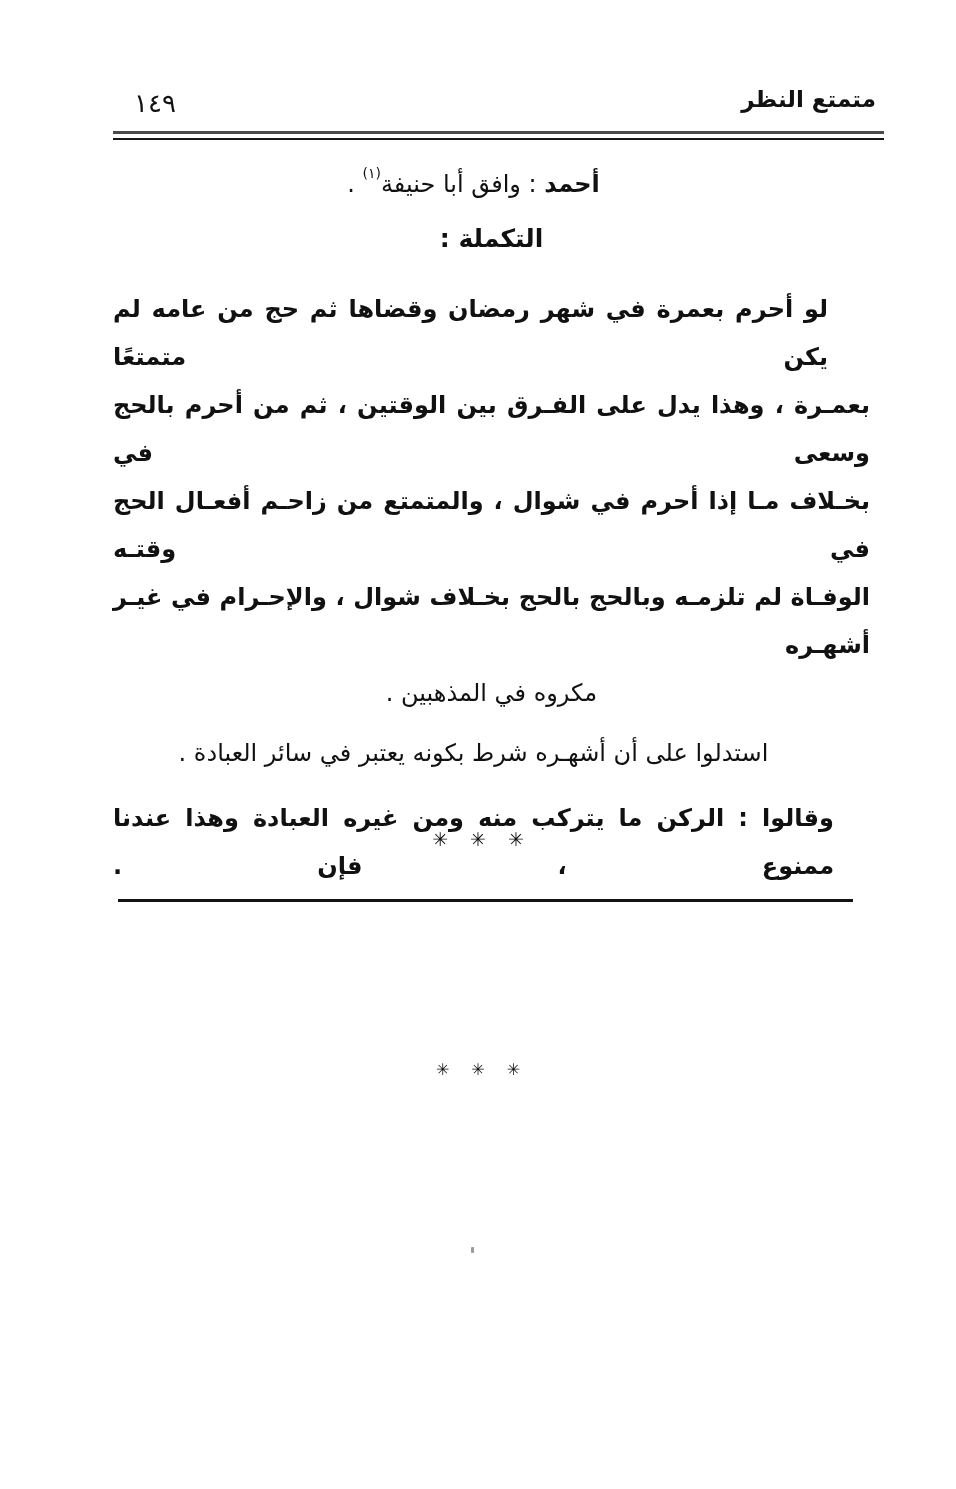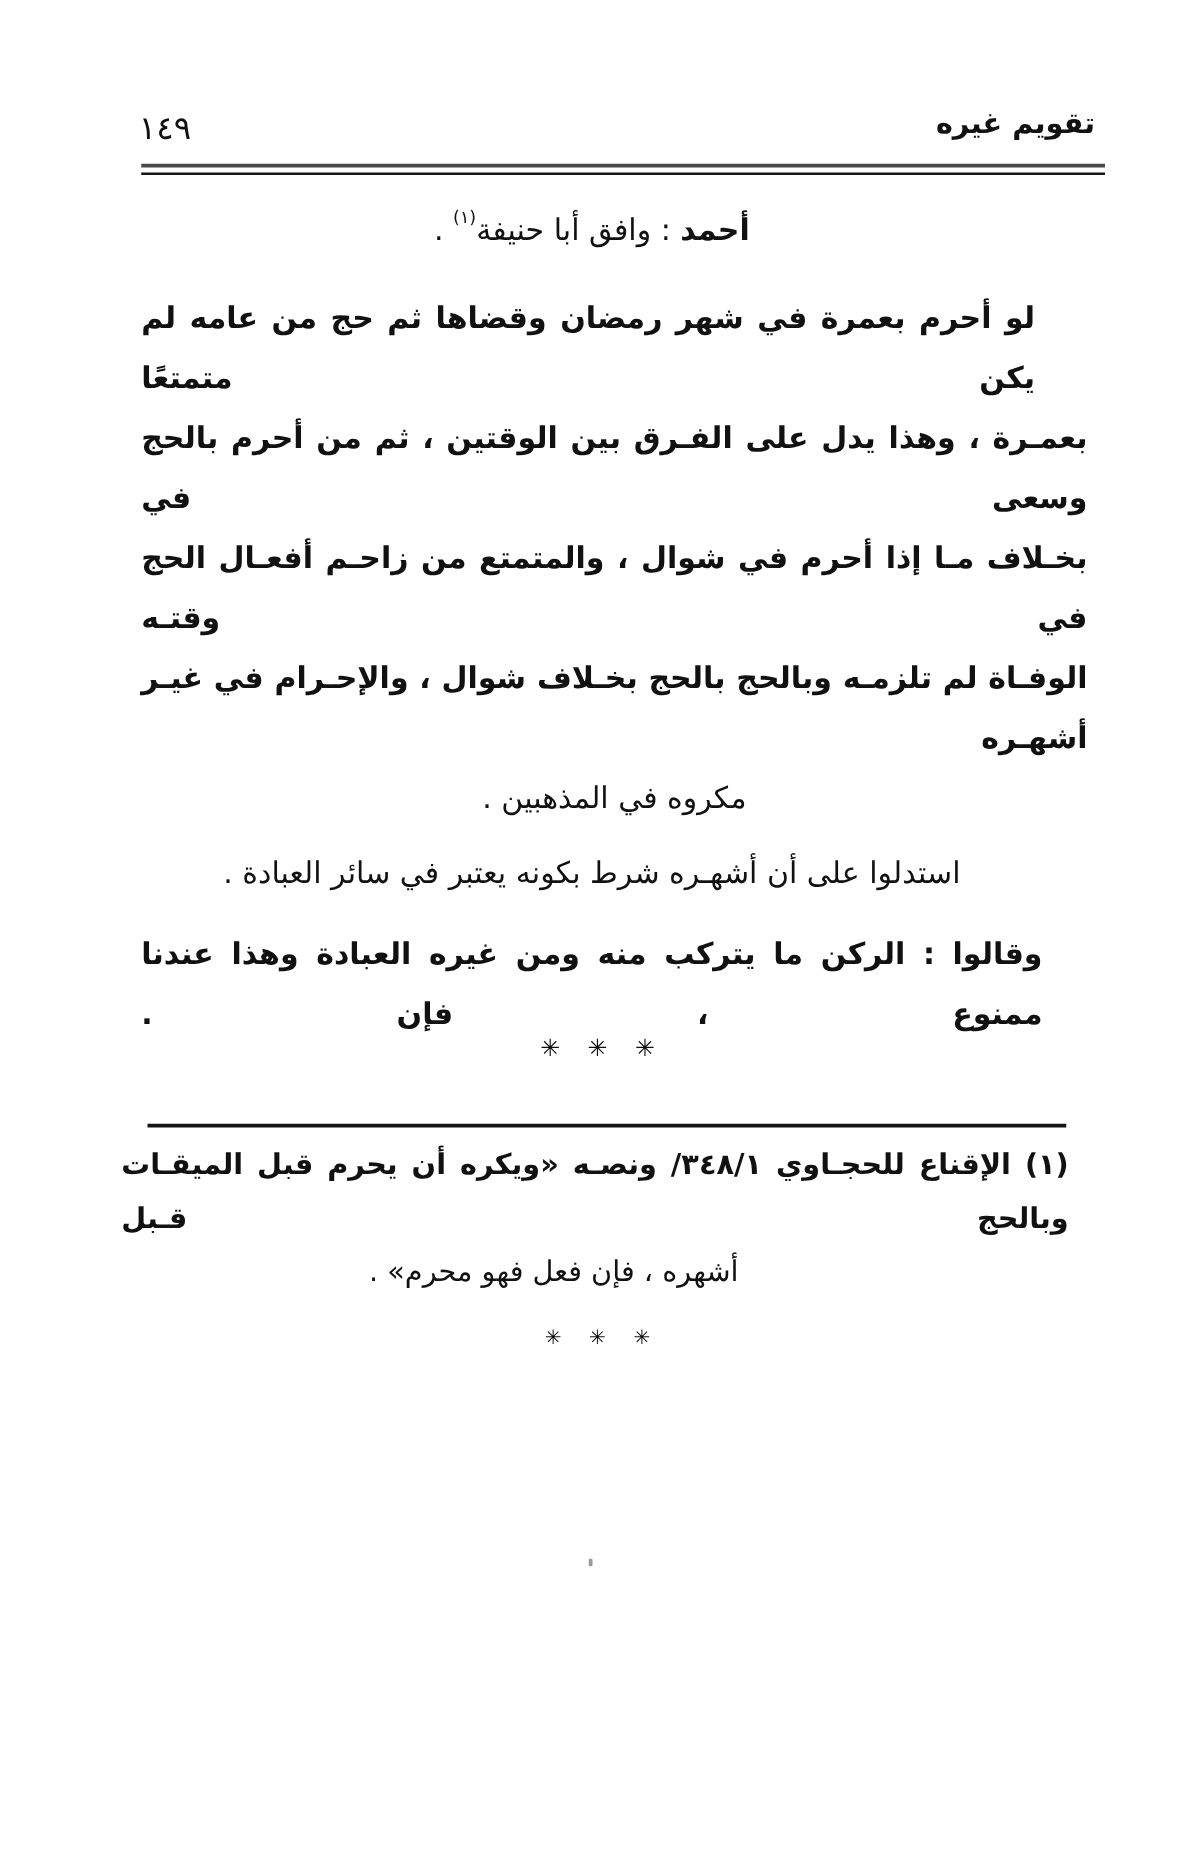--- a/index.html
+++ b/index.html
@@ -13,21 +13,21 @@
     direction:rtl;
     overflow:hidden;
   }
   
   .header-title{
     position:absolute;top:86px;right:80px;
     font-size:23px;font-weight:bold;
     letter-spacing:-1px;
   }
   .page-number{
-    position:absolute;top:88px;left:111px;
+    position:absolute;top:88px;left:134px;
     font-size:26px;
   }
   .header-rule{
     position:absolute;top:131px;right:72px;left:113px;
     height:4px;
     border-top:3px solid #4a4a4a;
     border-bottom:2px solid #161616;
   }
   
   .body-text{
@@ -74,30 +74,31 @@
   .speck{
     position:absolute;top:1247px;left:471px;
     width:3px;height:6px;background:#9a9a9a;border-radius:1px;
   }
 </style>
 </head>
 <body>
 
 <div class="page">
 
-  <div class="header-title">تقويم غيره</div>
+  <div class="header-title">متمتع النظر</div>
   <div class="page-number">١٤٩</div>
   <div class="header-rule"></div>
 
   <div class="body-text">
 
     <div class="t-line rt indent">
       <span class="bold">أحمد</span><span> : وافق أبا حنيفة</span><sup class="fn-ref">(١)</sup><span> .</span>
     </div>
 
+    <div class="t-line rt bold sect-head">التكملة :</div>
 
     <div>
       <div class="t-line just indent-lg gap-before-p1">لو أحرم بعمرة في شهر رمضان وقضاها ثم حج من عامه لم يكن متمتعًا</div>
       <div class="t-line just">بعمـرة ، وهذا يدل على الفـرق بين الوقتين ، ثم من أحرم بالحج وسعى في</div>
       <div class="t-line just">بخـلاف مـا إذا أحرم في شوال ، والمتمتع من زاحـم أفعـال الحج في وقتـه</div>
       <div class="t-line just">الوفـاة لم تلزمـه وبالحج بالحج بخـلاف شوال ، والإحـرام في غيـر أشهـره</div>
       <div class="t-line rt">مكروه في المذهبين .</div>
     </div>
 
     <div class="t-line rt indent gap-before-p2">استدلوا على أن أشهـره شرط بكونه يعتبر في سائر العبادة .</div>
@@ -108,24 +109,20 @@
 
   </div>
 
   <div class="ornament-row first">
     <span>✳</span>
     <span>✳</span>
     <span>✳</span>
   </div>
 
   <div class="footnote-rule"></div>
-  <div class="footnote-text">
-    <div class="t-line just">(١) الإقناع للحجـاوي ٣٤٨/١/ ونصـه «ويكره أن يحرم قبل الميقـات وبالحج قـبل</div>
-    <div class="t-line rt fn-indent">أشهره ، فإن فعل فهو محرم» .</div>
-  </div>
 
   <div class="ornament-row second">
     <span>✳</span>
     <span>✳</span>
     <span>✳</span>
   </div>
 
   <div class="speck"></div>
 
 </div>

